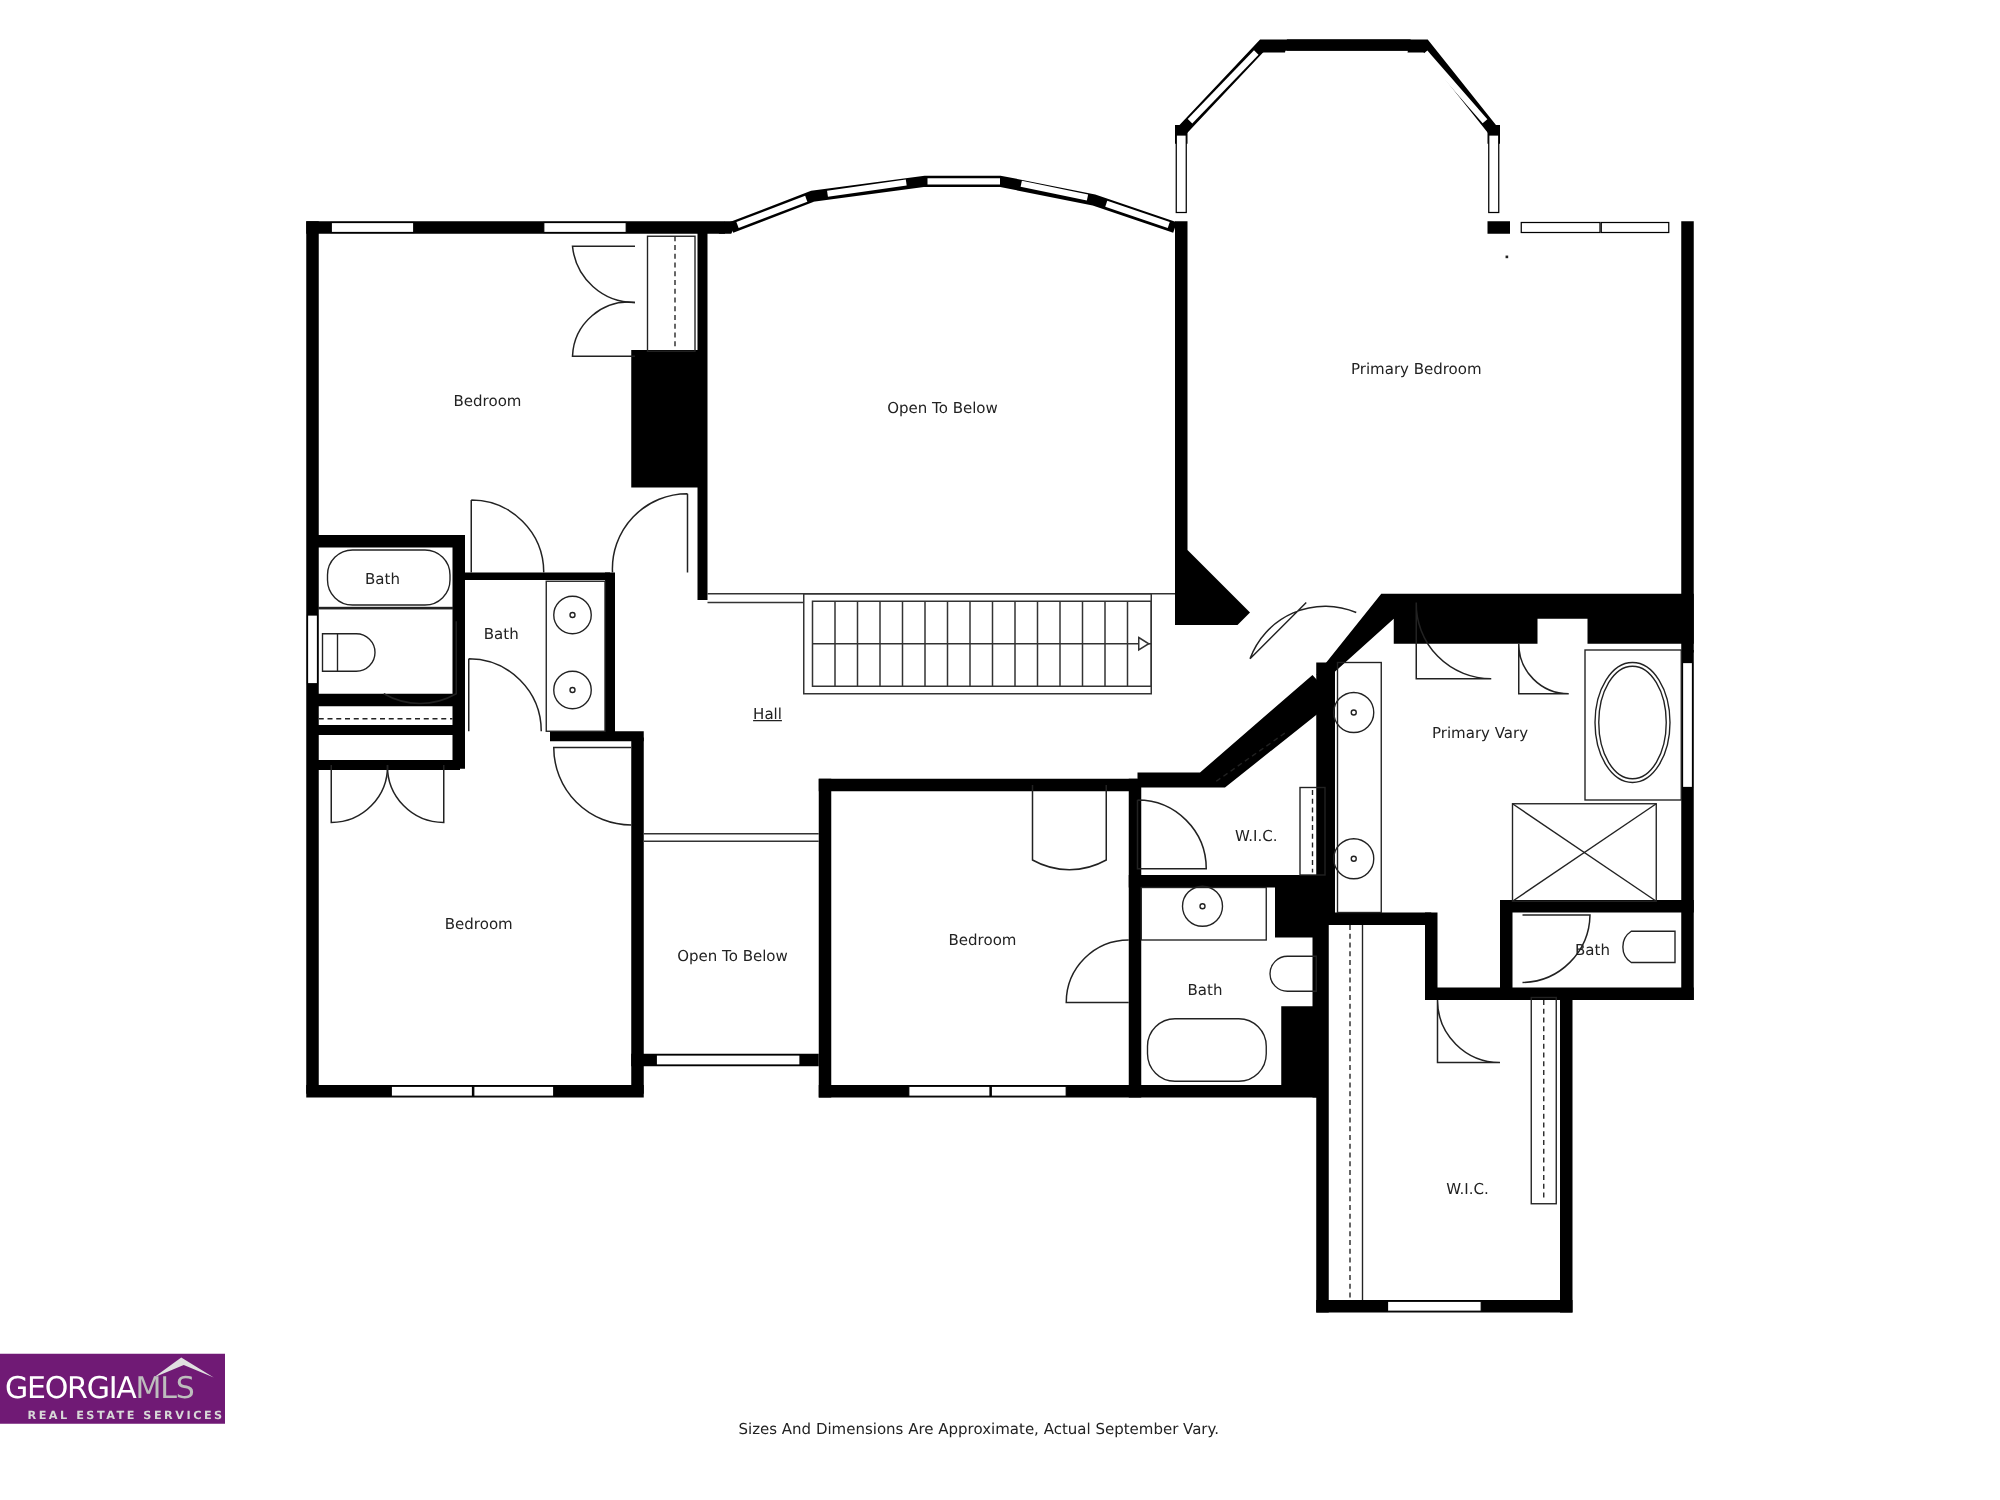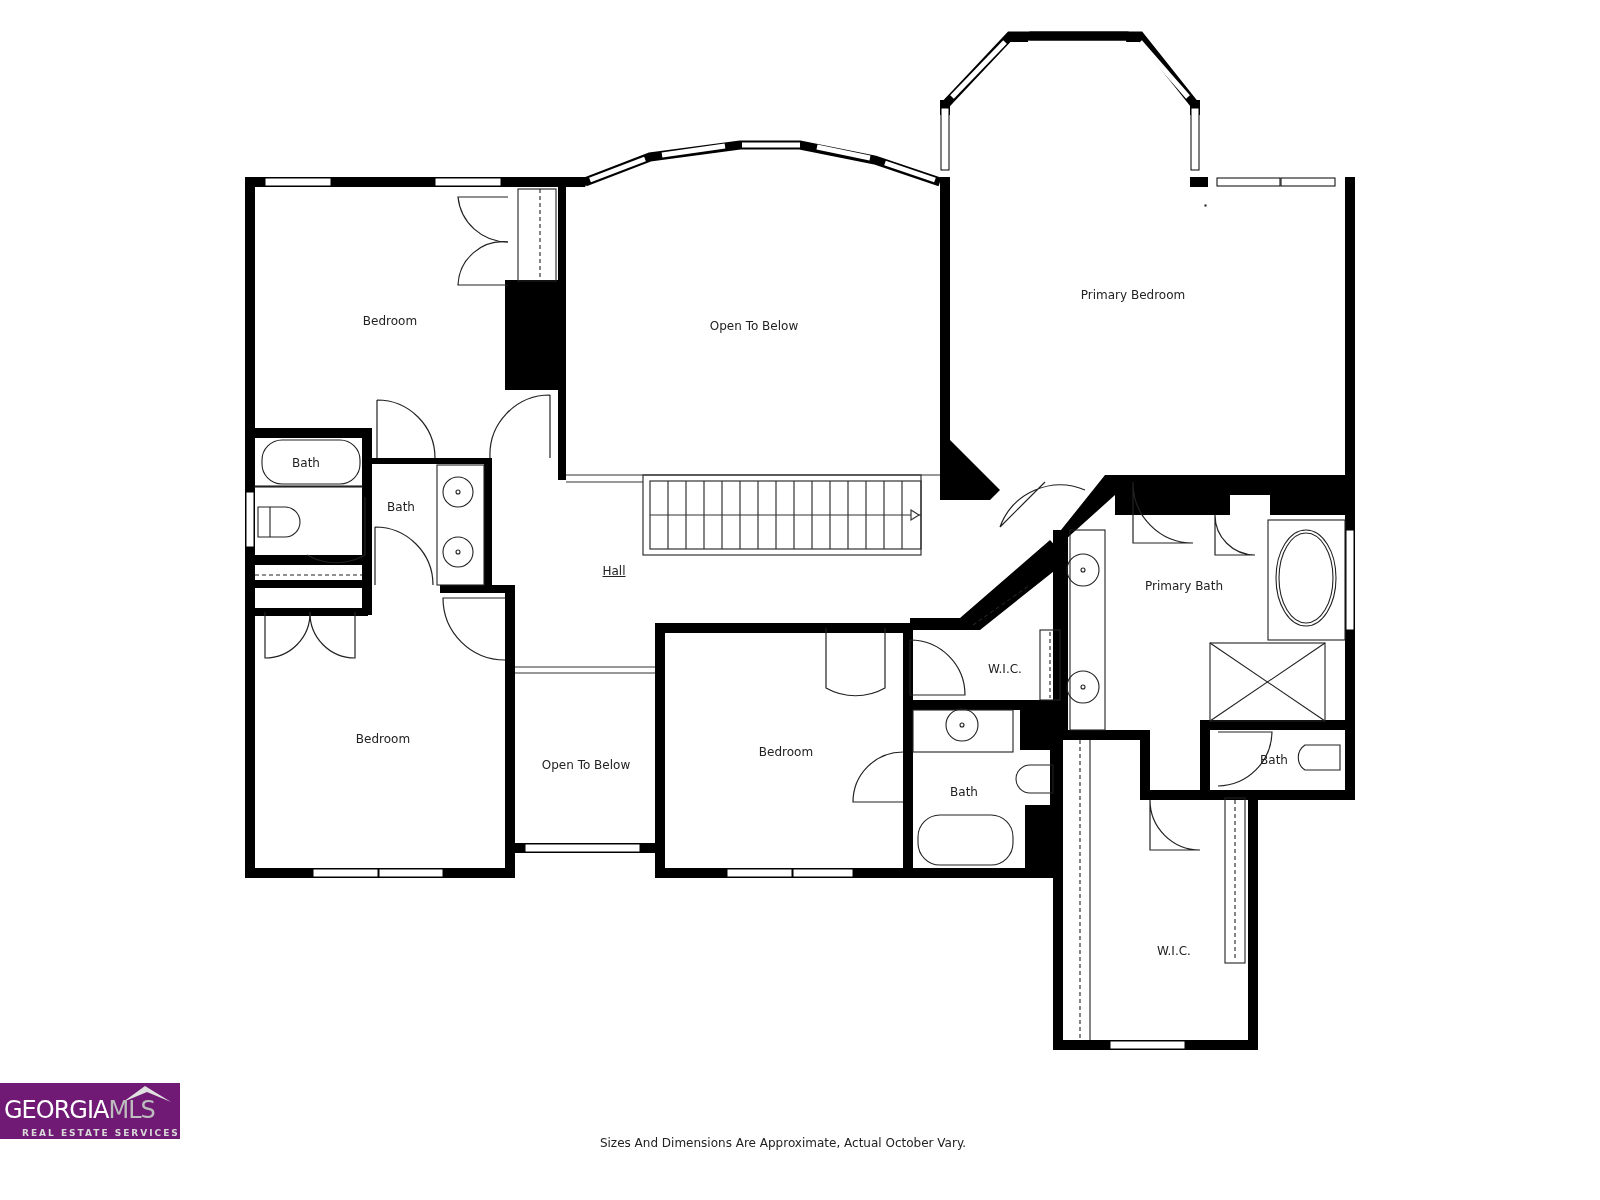--- a/index.html
+++ b/index.html
@@ -200,30 +200,30 @@
     <line x1="1235" y1="800" x2="1235" y2="960" stroke-dasharray="4,3"></line>
   </g>
 </svg>
 
 <div class="room-label" style="left:390px;top:321px;">Bedroom</div>
 <div class="room-label" style="left:754px;top:326px;">Open To Below</div>
 <div class="room-label" style="left:1133px;top:295px;">Primary Bedroom</div>
 <div class="room-label" style="left:306px;top:463px;">Bath</div>
 <div class="room-label" style="left:401px;top:507px;">Bath</div>
 <div class="room-label" style="left:614px;top:571px;text-decoration:underline;">Hall</div>
-<div class="room-label" style="left:1184px;top:586px;">Primary Bath</div>
+<div class="room-label" style="left:1184px;top:586px;">Primary Vary</div>
 <div class="room-label" style="left:1005px;top:669px;">W.I.C.</div>
 <div class="room-label" style="left:383px;top:739px;">Bedroom</div>
 <div class="room-label" style="left:586px;top:765px;">Open To Below</div>
 <div class="room-label" style="left:786px;top:752px;">Bedroom</div>
 <div class="room-label" style="left:1274px;top:760px;">Bath</div>
 <div class="room-label" style="left:964px;top:792px;">Bath</div>
 <div class="room-label" style="left:1174px;top:951px;">W.I.C.</div>
 
-<div class="disclaimer">Sizes And Dimensions Are Approximate, Actual October Vary.</div>
+<div class="disclaimer">Sizes And Dimensions Are Approximate, Actual September Vary.</div>
 
 <div class="logo">
   <svg class="logo-roof" width="50" height="20" viewBox="0 0 50 20">
     <polygon points="0,18 22,2 48,18 24,8" fill="#e0e0e0"></polygon>
   </svg>
   <div class="logo-main"><span>GEORGIA</span><span class="mls">MLS</span></div>
   <div class="logo-sub">REAL ESTATE SERVICES</div>
 </div>
 
 </body></html>

